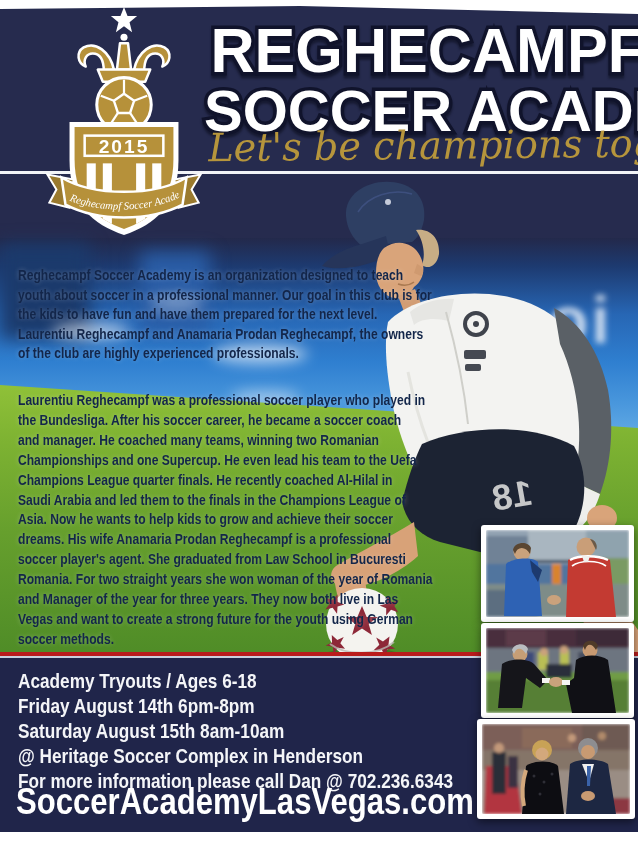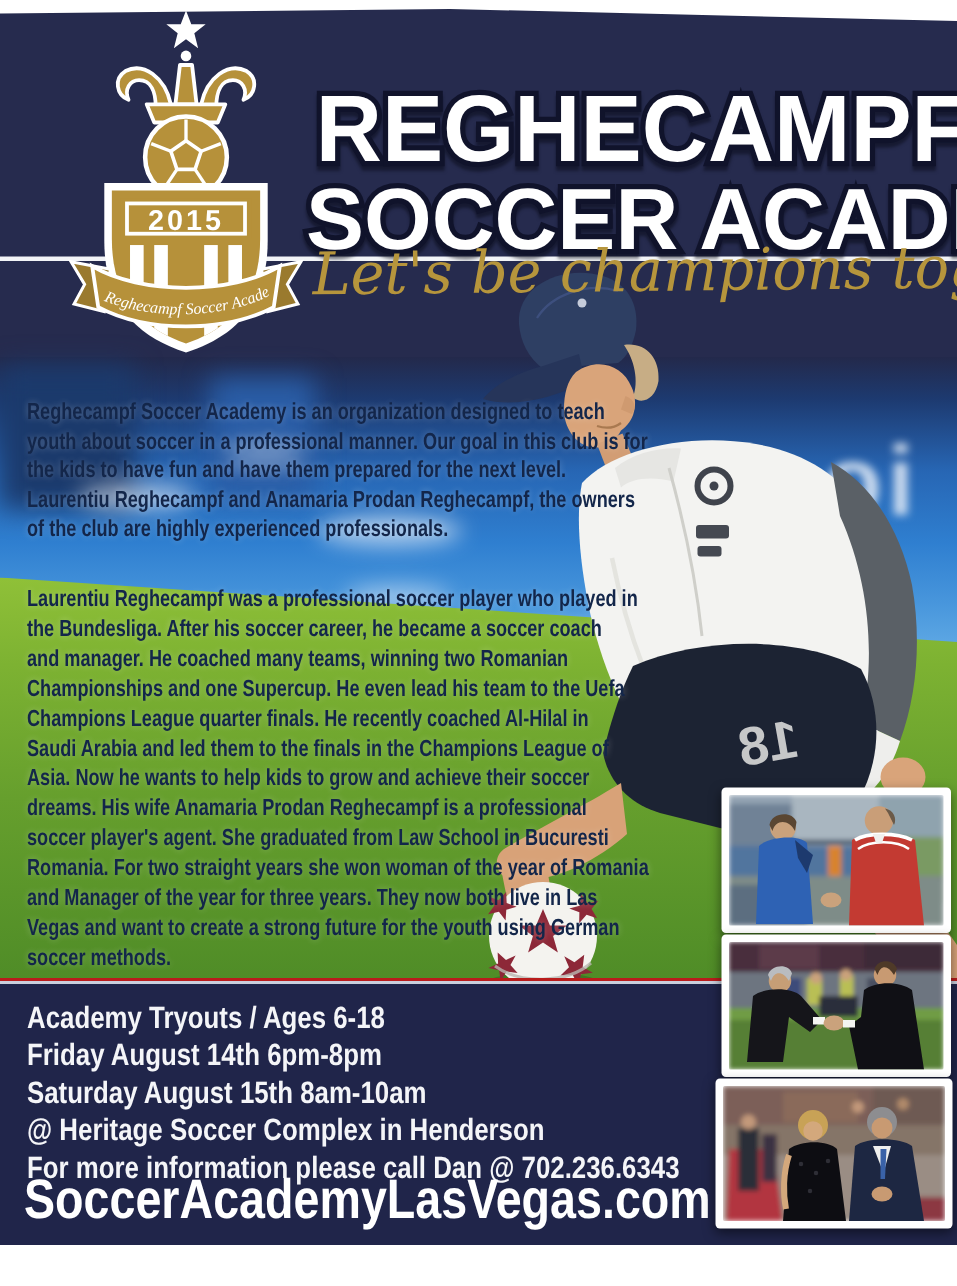--- a/index.html
+++ b/index.html
@@ -11,21 +11,21 @@
   .poster-bg{left:0;top:0;width:638px;height:828px;background:#262b4e;}
 
   
   .top-sliver{left:0;top:0;width:638px;height:16px;background:#ffffff;
     clip-path:polygon(0 0,638px 0,638px 14px,300px 6px,0 9px);z-index:30;}
 
   
   .divider{left:0;top:171px;width:638px;height:3px;background:#f2f4f7;z-index:2;}
 
   
-  .title-wrap{left:204px;top:0;width:432px;text-align:center;z-index:5;margin-top:36px;}
+  .title-wrap{left:204px;top:0;width:432px;text-align:center;z-index:5;}
   .title1,.title2{color:#ffffff;font-weight:bold;
     -webkit-text-stroke:7px #10132b;paint-order:stroke fill;
     filter:drop-shadow(0 3px 1px rgba(5,8,20,.5));letter-spacing:0px;white-space:nowrap;}
   .title1{position:absolute;left:0;top:14px;width:432px;font-size:63px;transform:scaleX(.97);transform-origin:center top;}
   .title2{position:absolute;left:0;top:77px;width:432px;font-size:58px;transform:scaleX(1.0);transform-origin:center top;}
   .tagline{position:absolute;left:0;top:123px;width:432px;font-size:39px;color:#b6953c;
     font-family:"DejaVu Serif",serif;font-style:italic;white-space:nowrap;transform:rotate(-.6deg) scaleX(.98);transform-origin:center;}
 
   
   .sky{left:0;top:238px;width:638px;height:200px;z-index:1;
@@ -43,21 +43,21 @@
 
   
   .copy{color:#13264a;font-weight:bold;transform:scaleX(.78);transform-origin:0 0;z-index:5;
     text-shadow:0 0 6px rgba(255,255,255,.28);}
   .copy .line{font-size:15.5px;line-height:19.6px;white-space:nowrap;}
   .copy1{left:18px;top:265px;}
   .copy2{left:18px;top:390px;}
   .copy2 .line{line-height:19.9px;}
 
   
-  .footer{left:0;top:652px;width:638px;height:176px;background:#20254a;z-index:6;border-top:2px solid #b91c1c;}
+  .footer{left:0;top:652px;width:638px;height:176px;background:#20254a;z-index:6;border-top:4px solid #b91c1c;}
   .footer:before{content:"";position:absolute;left:0;top:0;width:638px;height:2px;background:#c9cfdd;}
   .f-line{position:absolute;left:18px;color:#f4f5f8;font-weight:bold;font-size:20.5px;white-space:nowrap;
     transform:scaleX(.84);transform-origin:0 0;}
   .f-url{position:absolute;left:16px;top:125px;color:#ffffff;font-weight:bold;font-size:37px;white-space:nowrap;
     transform:scaleX(.84);transform-origin:0 0;letter-spacing:0;}
 
   
   .photo{background:#ffffff;padding:5px;border-radius:3px;box-shadow:0 3px 8px rgba(0,0,0,.5);z-index:8;}
   .photo svg{display:block;border-radius:1px;}
   .photo1{left:481px;top:525px;}

